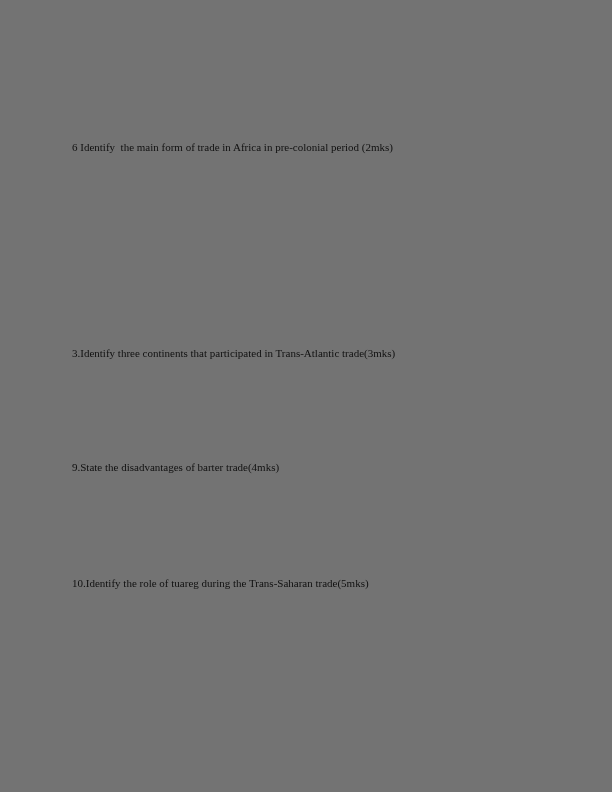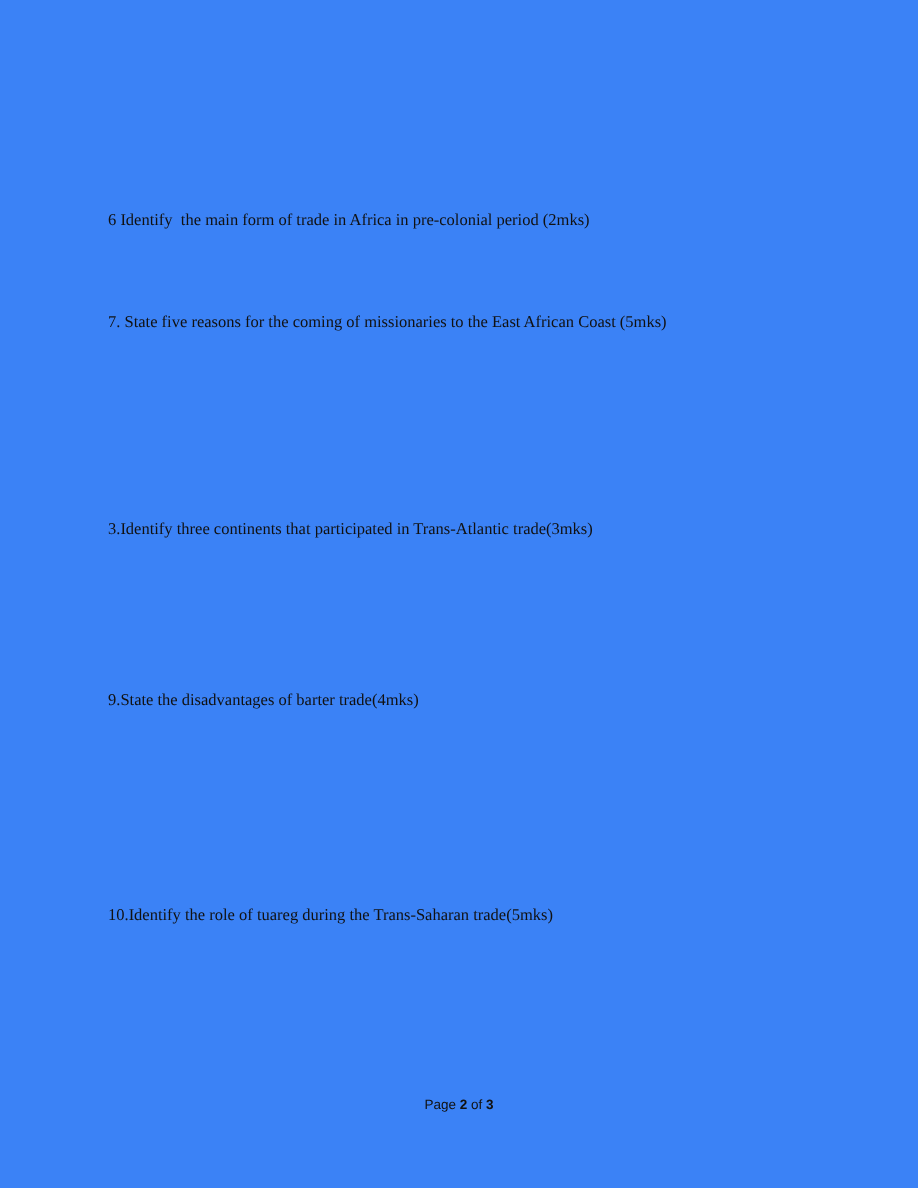--- a/index.html
+++ b/index.html
@@ -13,37 +13,37 @@
       position: relative;
       overflow: hidden;
       color: #000000;
     }
     .page {
       position: absolute;
       left: 0;
       top: 0;
       width: 612px;
       height: 792px;
-      background: #3b82f6;
+      background: #737373;
     }
     .question {
       position: absolute;
       left: 72px;
       margin: 0;
       font-family: "Liberation Serif", "DejaVu Serif", serif;
       font-size: 11px;
       line-height: 13px;
       white-space: pre;
       color: #111111;
     }
     .q6  { top: 141px; }
     .q7  { top: 209px; }
     .q8  { top: 347px; }
     .q9  { top: 461px; text-align: center; }
-    .q10 { top: 604px; }
+    .q10 { top: 577px; }
     .q11 { top: 692px; }
     .footer {
       position: absolute;
       left: 0;
       width: 612px;
       top: 731px;
       text-align: center;
       font-family: "Liberation Sans", "DejaVu Sans", sans-serif;
       font-size: 9px;
       line-height: 11px;
@@ -51,26 +51,22 @@
     }
     .footer b { font-weight: bold; }
   </style>
 </head>
 <body>
 
 <div class="page">
 
   <p class="question q6">6 Identify  the main form of trade in Africa in pre-colonial period (2mks)</p>
 
-  <p class="question q7">7. State five reasons for the coming of missionaries to the East African Coast (5mks)</p>
 
   <p class="question q8">3.Identify three continents that participated in Trans-Atlantic trade(3mks)</p>
 
   <p class="question q9">9.State the disadvantages of barter trade(4mks)</p>
 
   <p class="question q10">10.Identify the role of tuareg during the Trans-Saharan trade(5mks)</p>
 
 
-  <div class="footer">
-    <span>Page </span><b>2</b><span> of </span><b>3</b>
-  </div>
 
 </div>
 
 </body></html>

